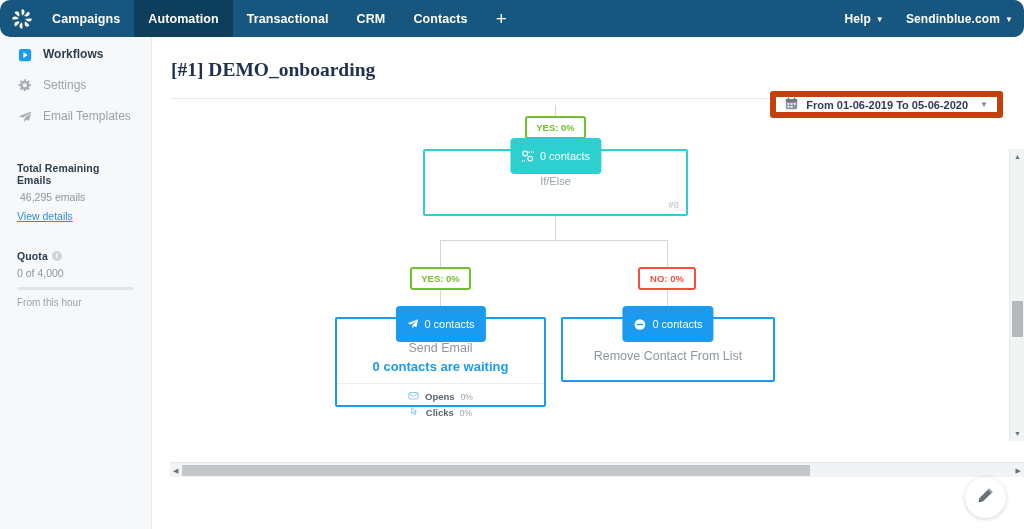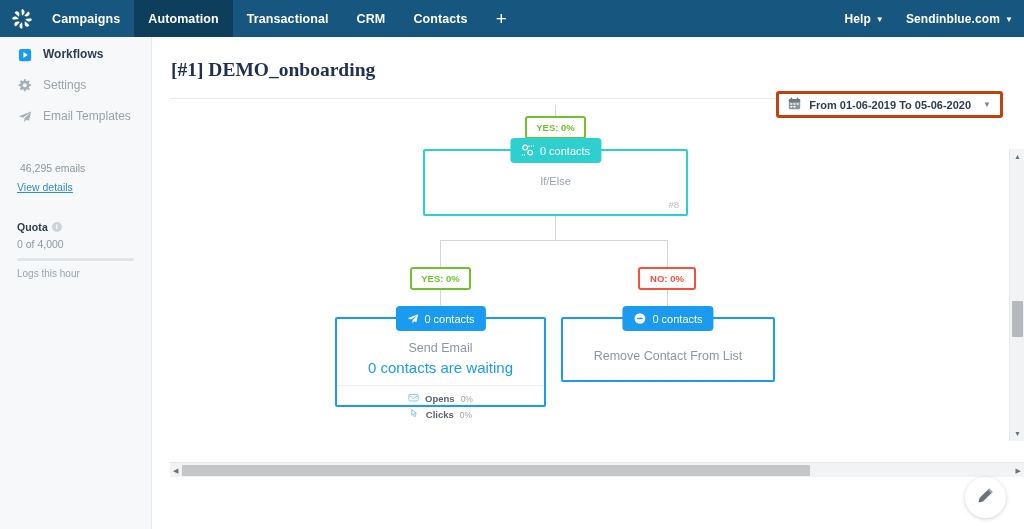--- a/index.html
+++ b/index.html
@@ -7,21 +7,21 @@
     width: 1024px; height: 529px;
     font-family: "Liberation Sans", sans-serif;
     background: #ffffff;
     overflow: hidden;
   }
   #app { position: relative; width: 1024px; height: 529px; }
 
   
   .topnav {
     position: absolute; top: 0; left: 0; width: 1024px; height: 37px;
-    background: #16567f; display: flex; align-items: stretch;
+    background: #16567f; display: flex; align-items: stretch; border-radius: 10px;
   }
   .brand {
     width: 38px; display: flex; align-items: center; justify-content: center;
     padding-left: 6px;
   }
   .nav-items { display: flex; align-items: stretch; }
   .nav-item {
     display: flex; align-items: center; padding: 0 14px;
     color: #ffffff; font-size: 12.5px; font-weight: bold;
     letter-spacing: .1px; cursor: pointer; white-space: nowrap;
@@ -90,21 +90,21 @@
   
   .canvas {
     position: absolute; top: 68px; left: 0px;
     width: 872px; height: 404px; overflow: hidden;
   }
 
   
   .datepicker {
     position: absolute; top: 54px; right: 21px;
     display: flex; align-items: center; gap: 8px;
-    border: 3px solid #c2410c; border-radius: 3px; background: #fff;
+    border: 6px solid #c2410c; border-radius: 3px; background: #fff;
     height: 27px; padding: 0 9px; cursor: pointer;
   }
   .dp-text { font-size: 11px; font-weight: bold; color: #2c3e50; white-space: nowrap; }
   .dp-caret { font-size: 8px; color: #7c868e; margin-left: 4px; }
 
   
   .wf { position: absolute; inset: 0; }
   .line { position: absolute; background: #d4d7da; }
   .vline { width: 1px; }
   .hline { height: 1px; }
@@ -120,40 +120,40 @@
 
   .node {
     position: absolute; background: #ffffff;
     border: 2px solid; border-radius: 2px;
   }
   .node.teal { border-color: #2ecfcf; }
   .node.blue { border-color: #1a9bf0; }
 
   .badge {
     position: absolute; top: -13px; left: 50%; transform: translateX(-50%);
-    height: 25px; border-radius: 4px; color: #fff;
+    height: 36px; border-radius: 4px; color: #fff;
     display: flex; align-items: center; gap: 6px;
     padding: 0 11px; font-size: 11px; white-space: nowrap;
   }
   .badge.teal { background: #2ecfcf; }
   .badge.blue { background: #1a9bf0; }
   .badge svg { display: block; }
 
   .node-body {
     padding-top: 24px; text-align: center;
   }
   .n-type { font-size: 11px; color: #9aa4ad; }
   .n-desc { font-size: 11px; color: #9aa4ad; margin-top: 5px; }
   .n-desc b { color: #5a656e; font-weight: bold; }
   .n-num {
     position: absolute; right: 7px; bottom: 4px;
     font-size: 9.5px; color: #b5bdc4;
   }
   .n-title { font-size: 12.5px; color: #8d979f; }
-  .n-wait { font-size: 15px; color: #1a9bf0; font-weight: normal; margin-top: 4px; }
+  .n-wait { font-size: 13px; color: #1a9bf0; font-weight: bold; margin-top: 4px; }
   .n-stats {
     border-top: 1px solid #eceef0; margin-top: 9px; padding-top: 6px;
     display: flex; flex-direction: column; align-items: center; gap: 3px;
   }
   .stat-row {
     display: flex; align-items: center; gap: 6px;
     font-size: 9.5px; color: #5a656e;
   }
   .stat-row b { font-weight: bold; }
   .stat-pct { color: #9aa4ad; font-size: 8.5px; }
@@ -266,32 +266,33 @@
     <div class="side-item">
       <span class="side-ico">
         <svg width="14" height="14" viewBox="0 0 16 16">
           <path d="M15 1.6 L1 7.1 L5.6 8.8 L14.4 2.6 L7.3 9.8 L7.3 14 L9.5 11 L12.6 12.3 Z" fill="#a7b0b8"></path>
         </svg>
       </span>
       <span class="side-label">Email Templates</span>
     </div>
 
     <div class="side-block">
+      <div class="side-h">Total Remaining Emails</div>
       <div class="side-sub">46,295 emails</div>
       <a class="side-link">View details</a>
     </div>
 
     <div class="side-block" style="margin-top:26px;">
       <div class="quota-h">
         <span class="side-h">Quota</span>
         <span class="info-dot">i</span>
       </div>
       <div class="side-sub" style="padding-left:0;">0 of 4,000</div>
       <div class="quota-bar"></div>
-      <div class="quota-foot">Logs this hour</div>
+      <div class="quota-foot">From this hour</div>
     </div>
   </div>
 
   <div class="main">
 
     <div class="page-title">[#1] DEMO_onboarding</div>
     <div class="title-rule"></div>
 
     <div class="datepicker">
       <span>

